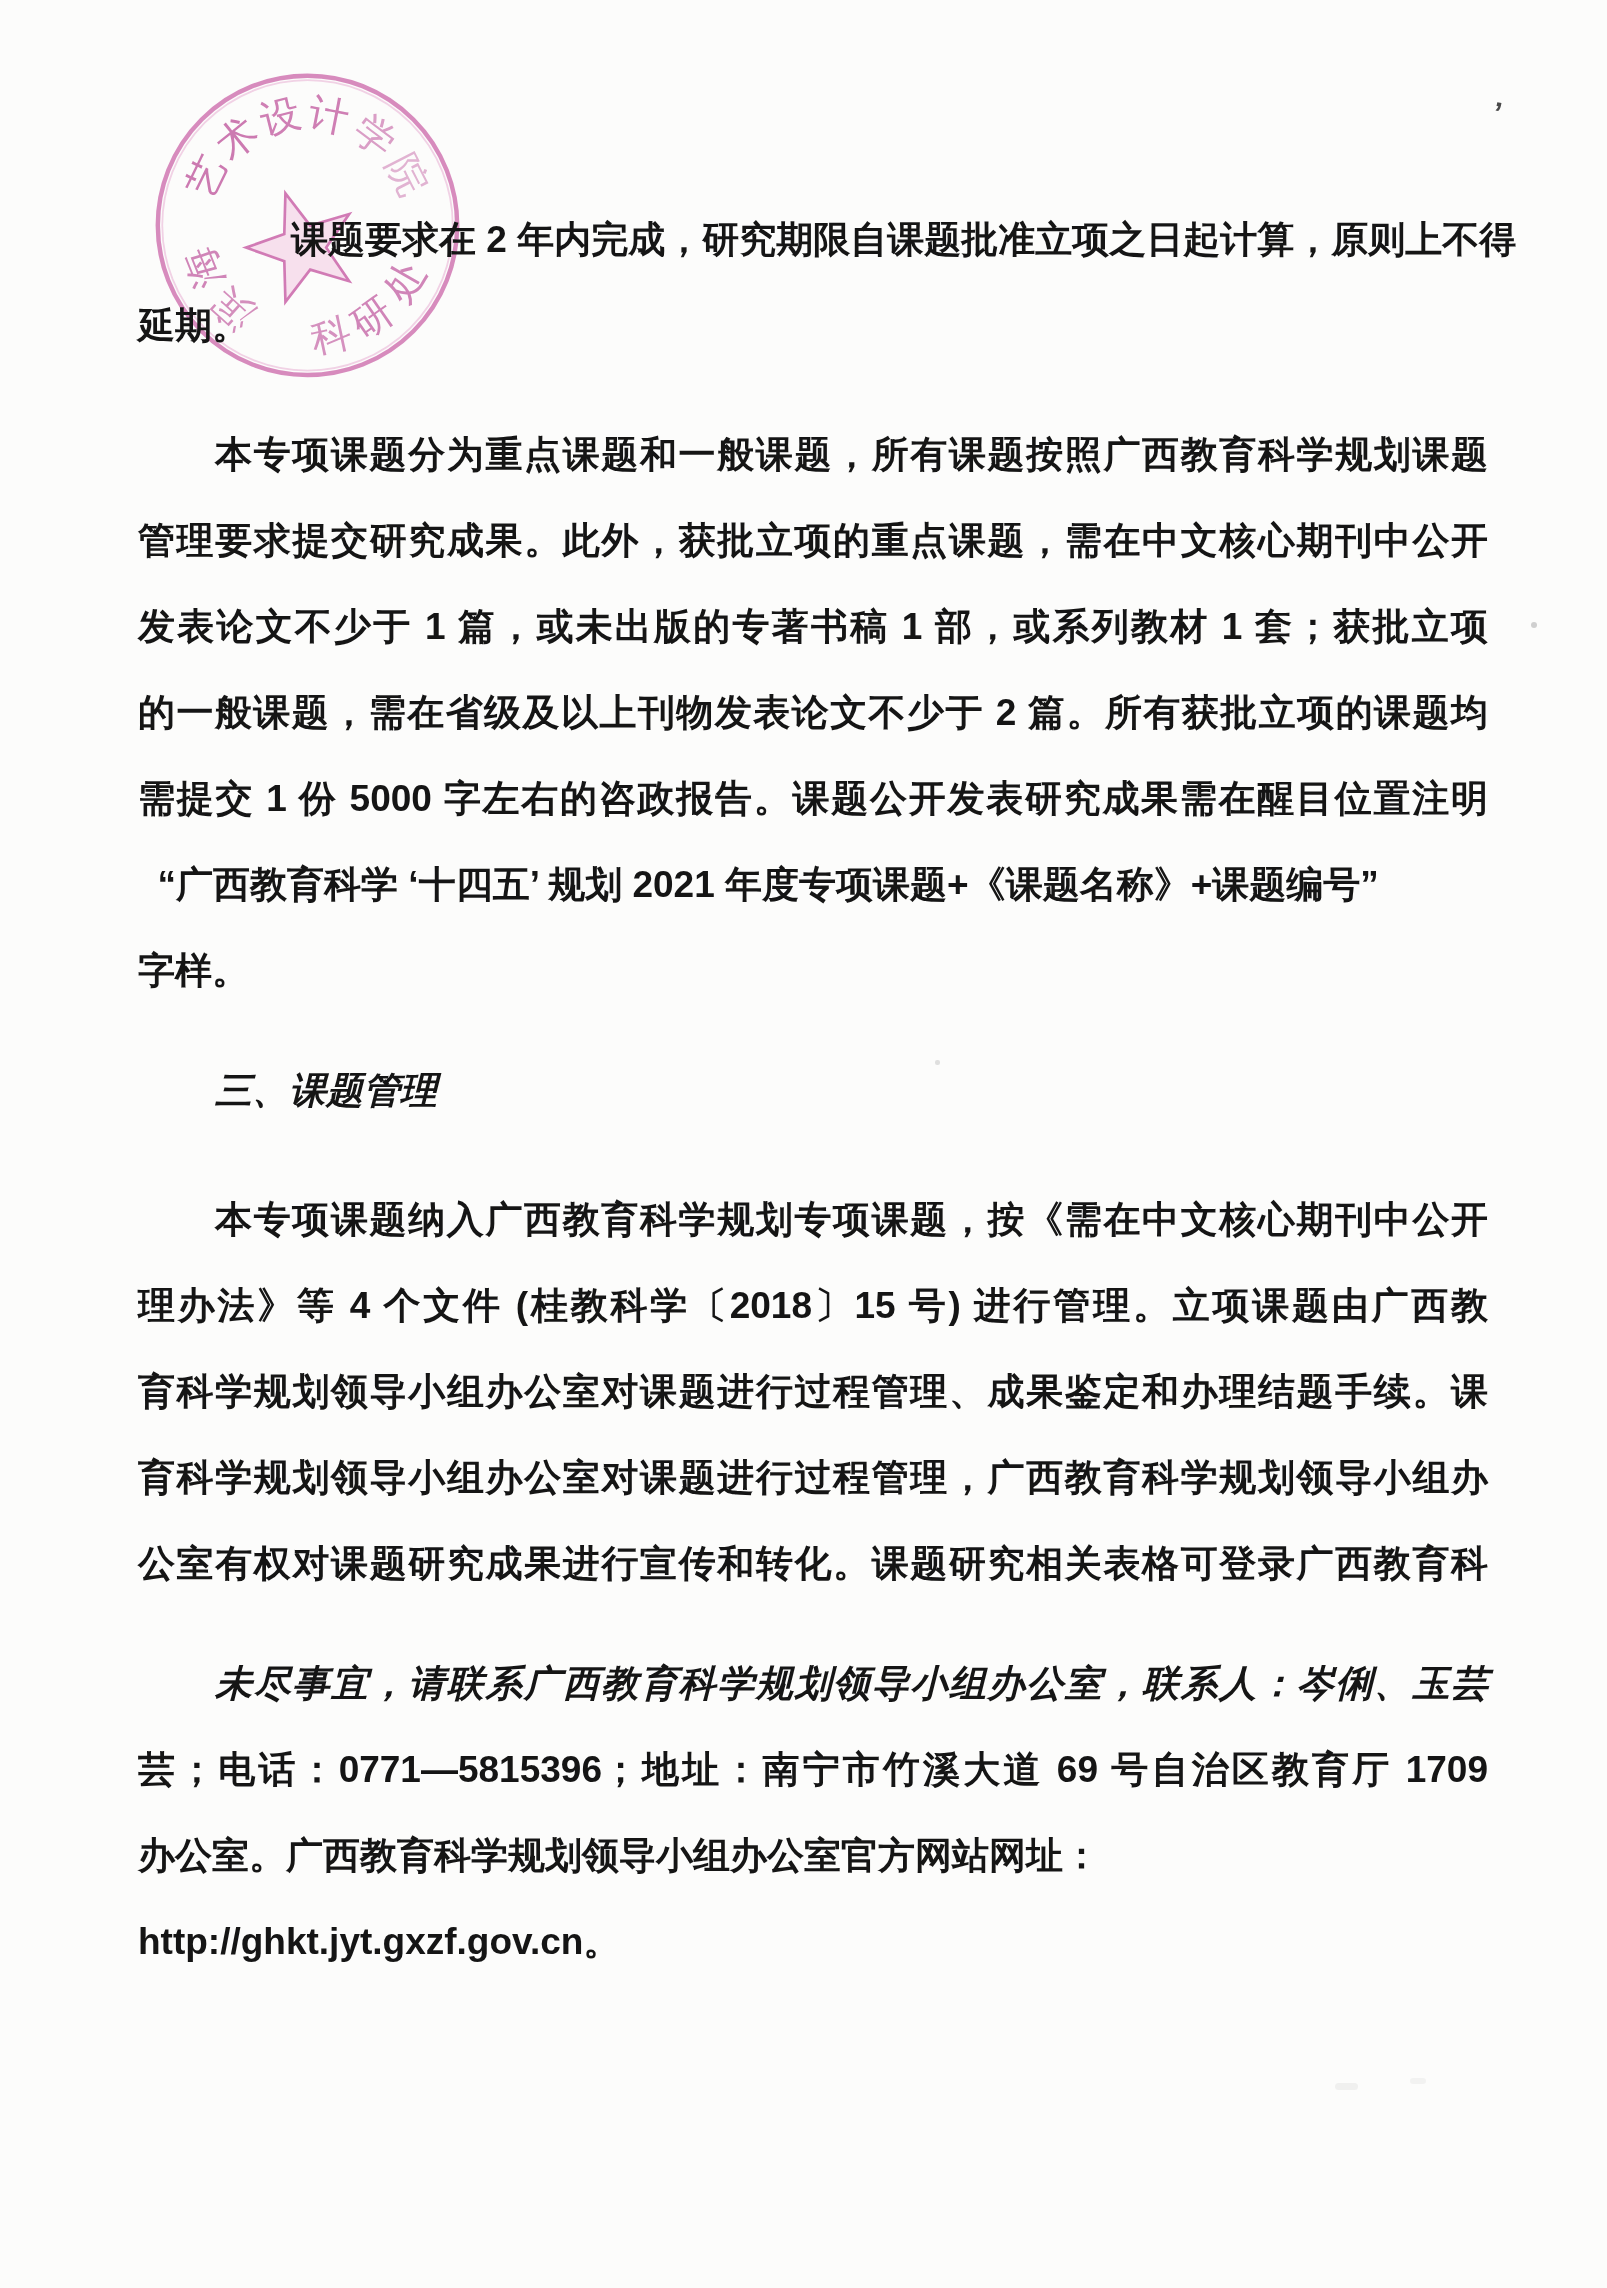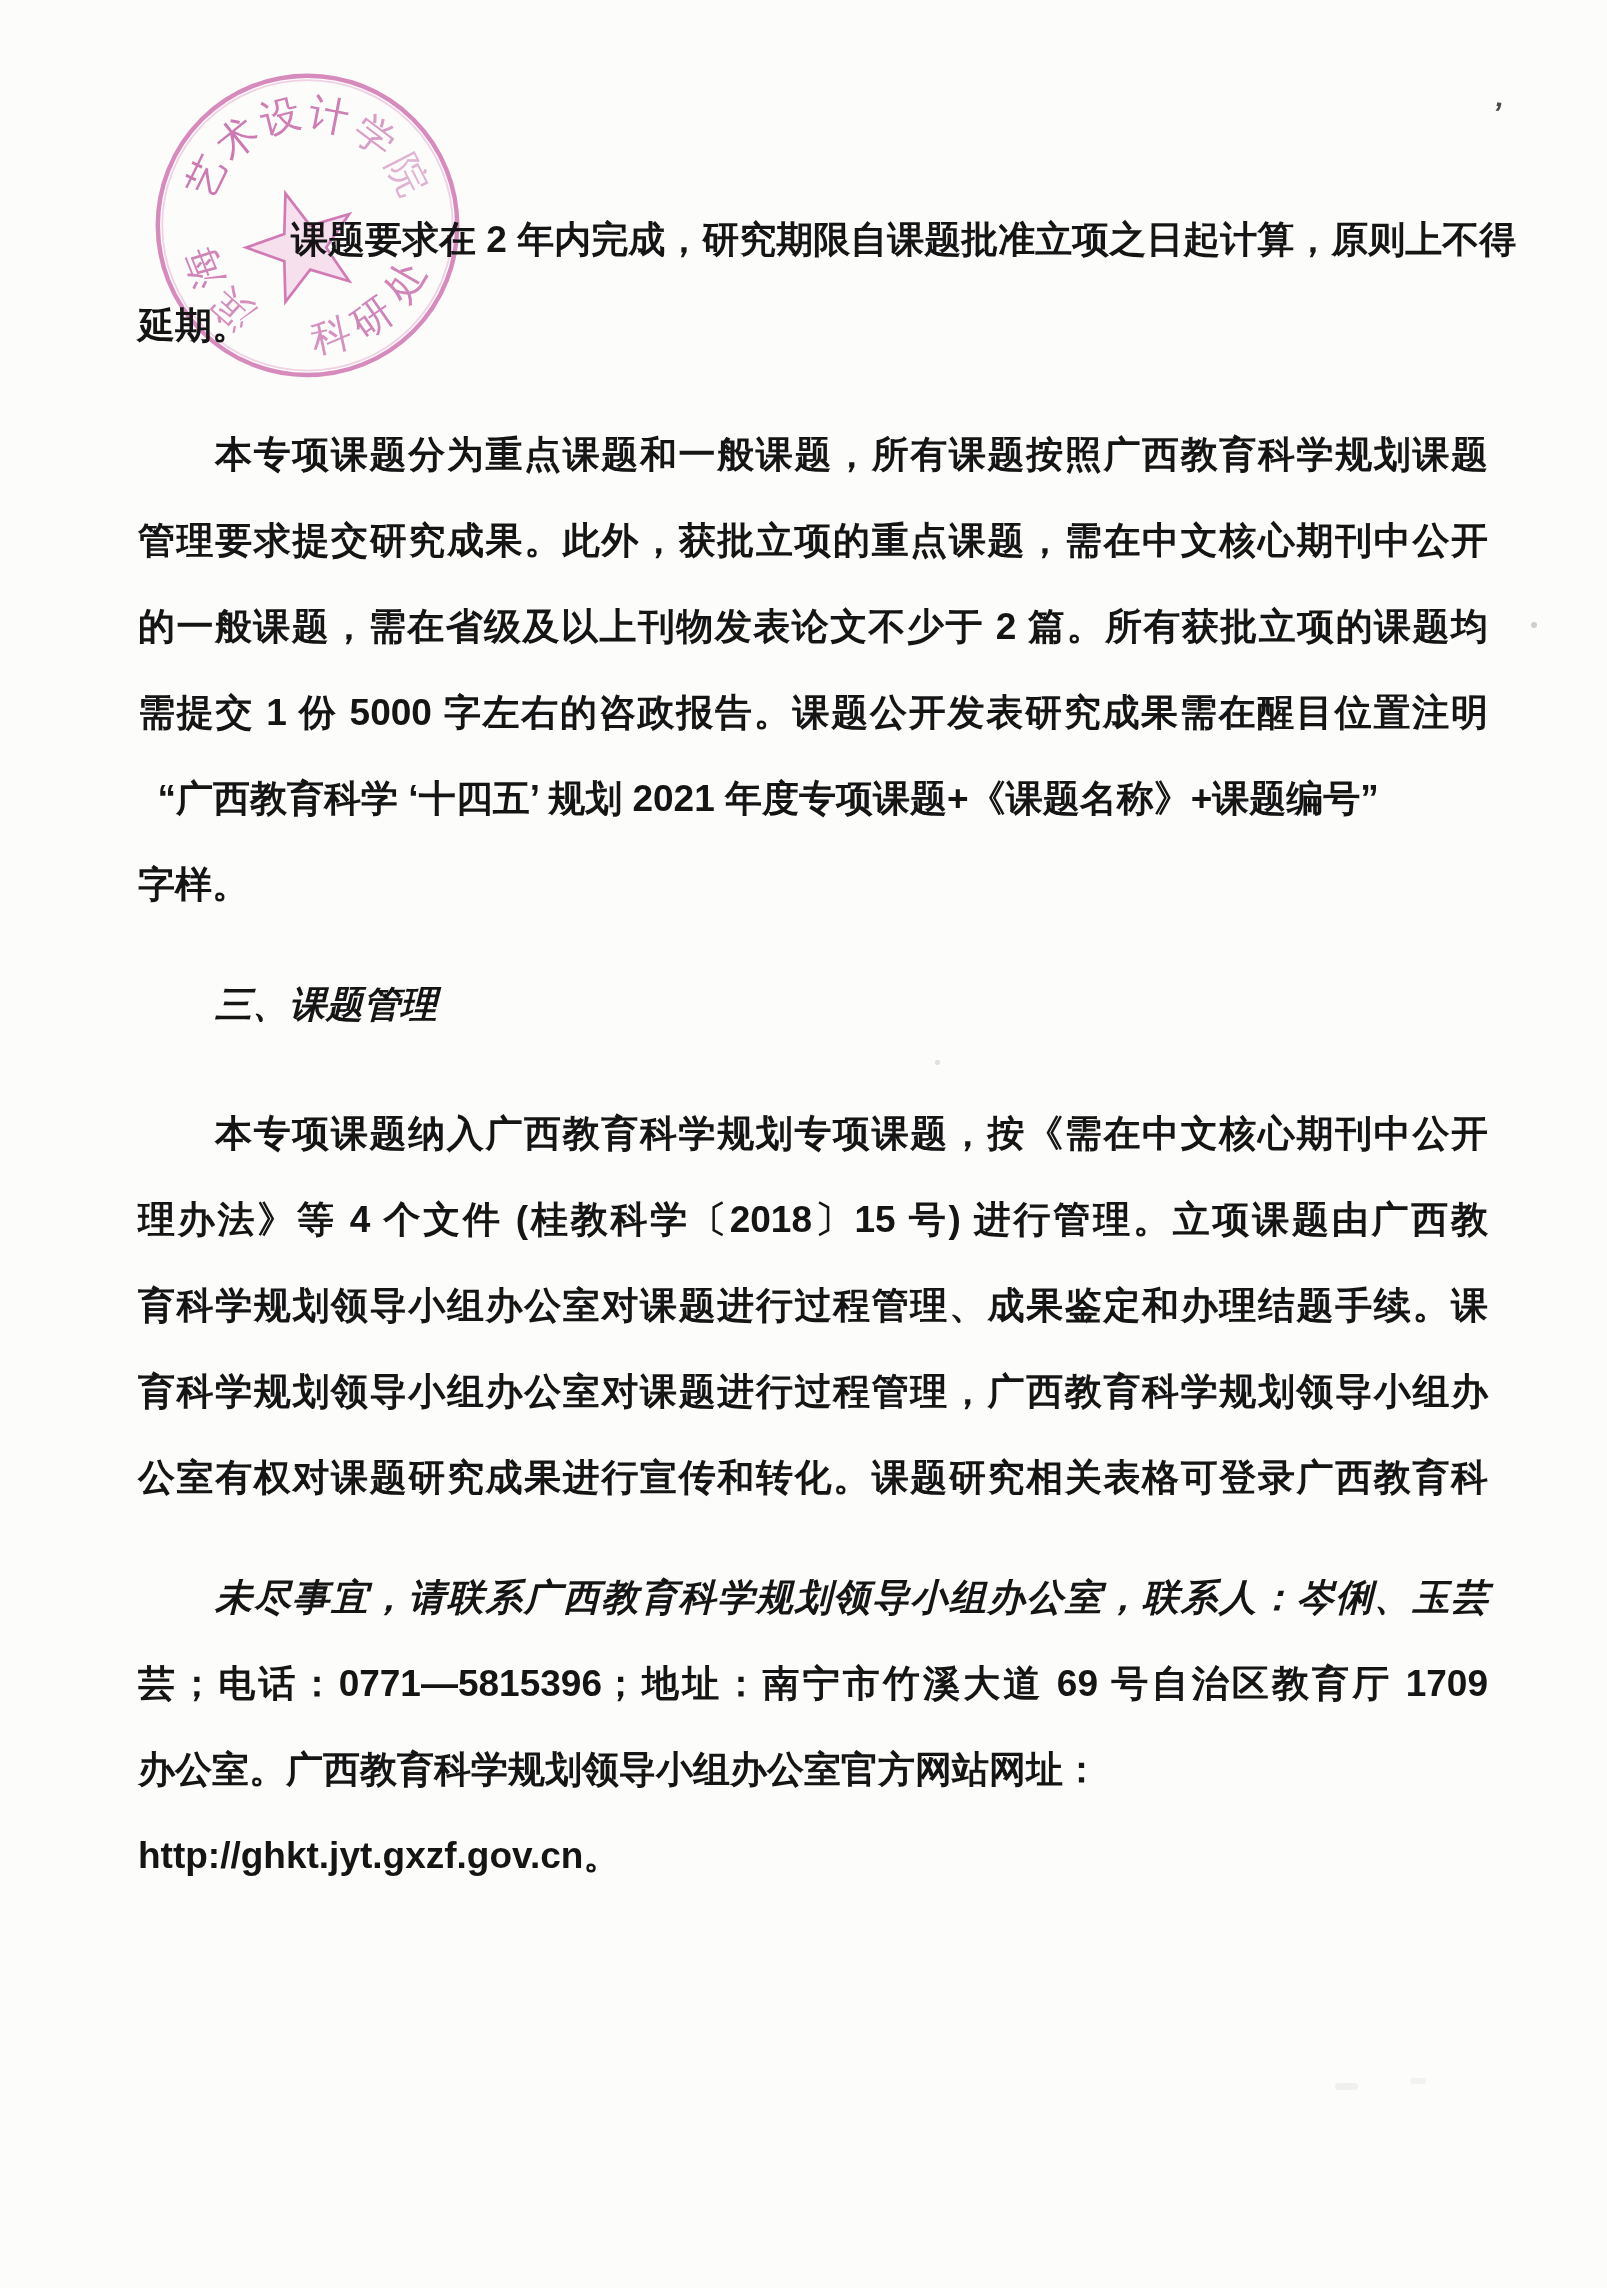--- a/index.html
+++ b/index.html
@@ -84,20 +84,21 @@
   <div class="artifact speck speck-2"></div>
   <div class="artifact speck speck-3"></div>
   <div class="artifact speck speck-4"></div>
 
   <div class="text-block">
     <div class="line indent-first fill">课题要求在 2 年内完成，研究期限自课题批准立项之日起计算，原则上不得</div>
     <div class="line">延期。</div>
 
     <div class="line indent fill gap-lg">本专项课题分为重点课题和一般课题，所有课题按照广西教育科学规划课题</div>
     <div class="line fill">管理要求提交研究成果。此外，获批立项的重点课题，需在中文核心期刊中公开</div>
+    <div class="line fill">发表论文不少于 1 篇，或未出版的专著书稿 1 部，或系列教材 1 套；获批立项</div>
     <div class="line fill">的一般课题，需在省级及以上刊物发表论文不少于 2 篇。所有获批立项的课题均</div>
     <div class="line fill">需提交 1 份 5000 字左右的咨政报告。课题公开发表研究成果需在醒目位置注明</div>
     <div class="line quote-indent">“广西教育科学 ‘十四五’ 规划 2021 年度专项课题+《课题名称》+课题编号”</div>
     <div class="line">字样。</div>
 
     <div class="line indent gap-md">三、课题管理</div>
 
     <div class="line indent fill gap-lg">本专项课题纳入广西教育科学规划专项课题，按《需在中文核心期刊中公开</div>
     <div class="line fill">理办法》等 4 个文件 (桂教科学〔2018〕15 号) 进行管理。立项课题由广西教</div>
     <div class="line fill">育科学规划领导小组办公室对课题进行过程管理、成果鉴定和办理结题手续。课</div>

